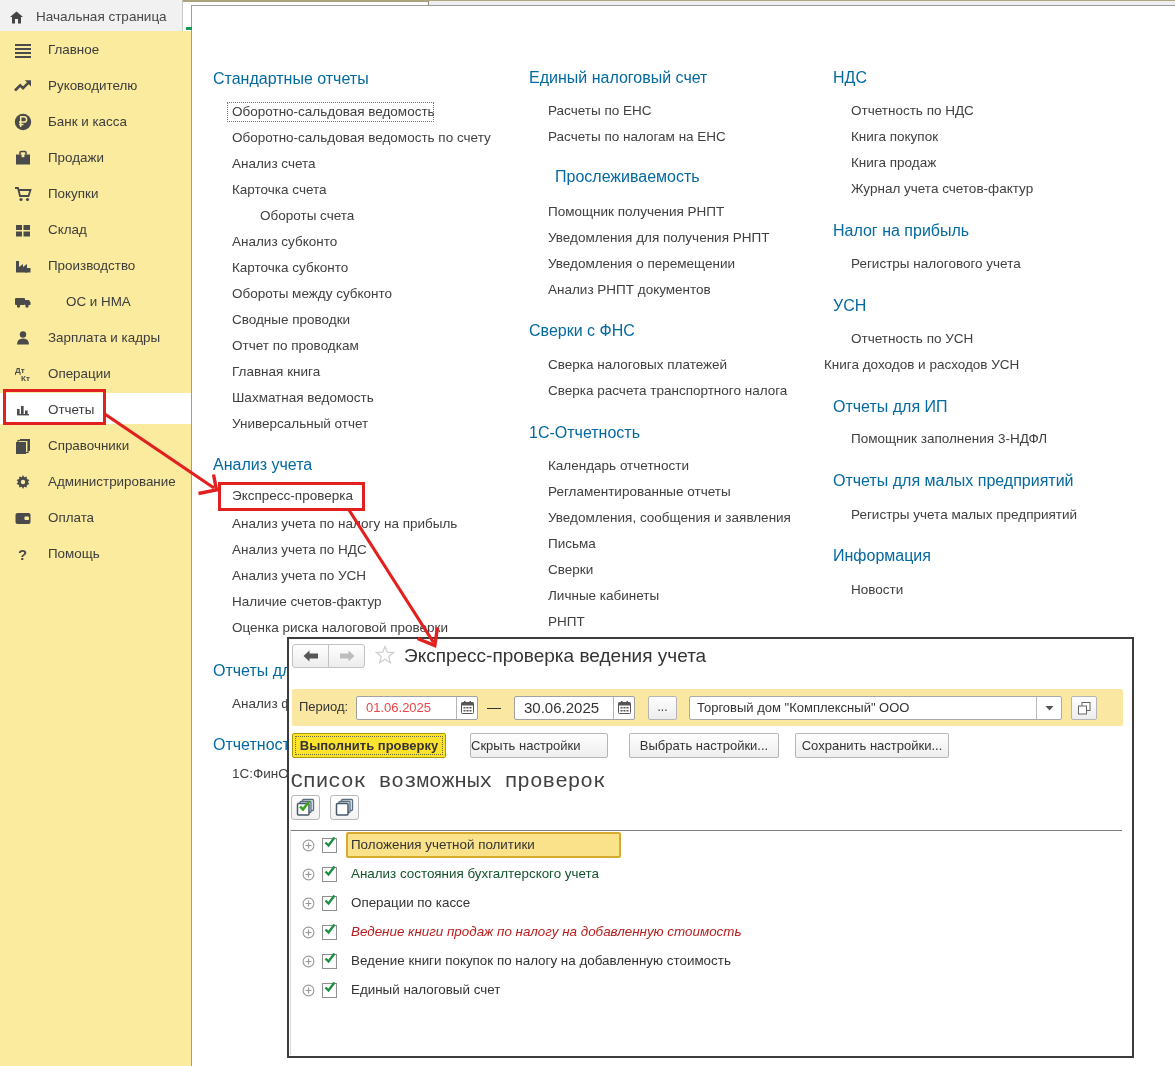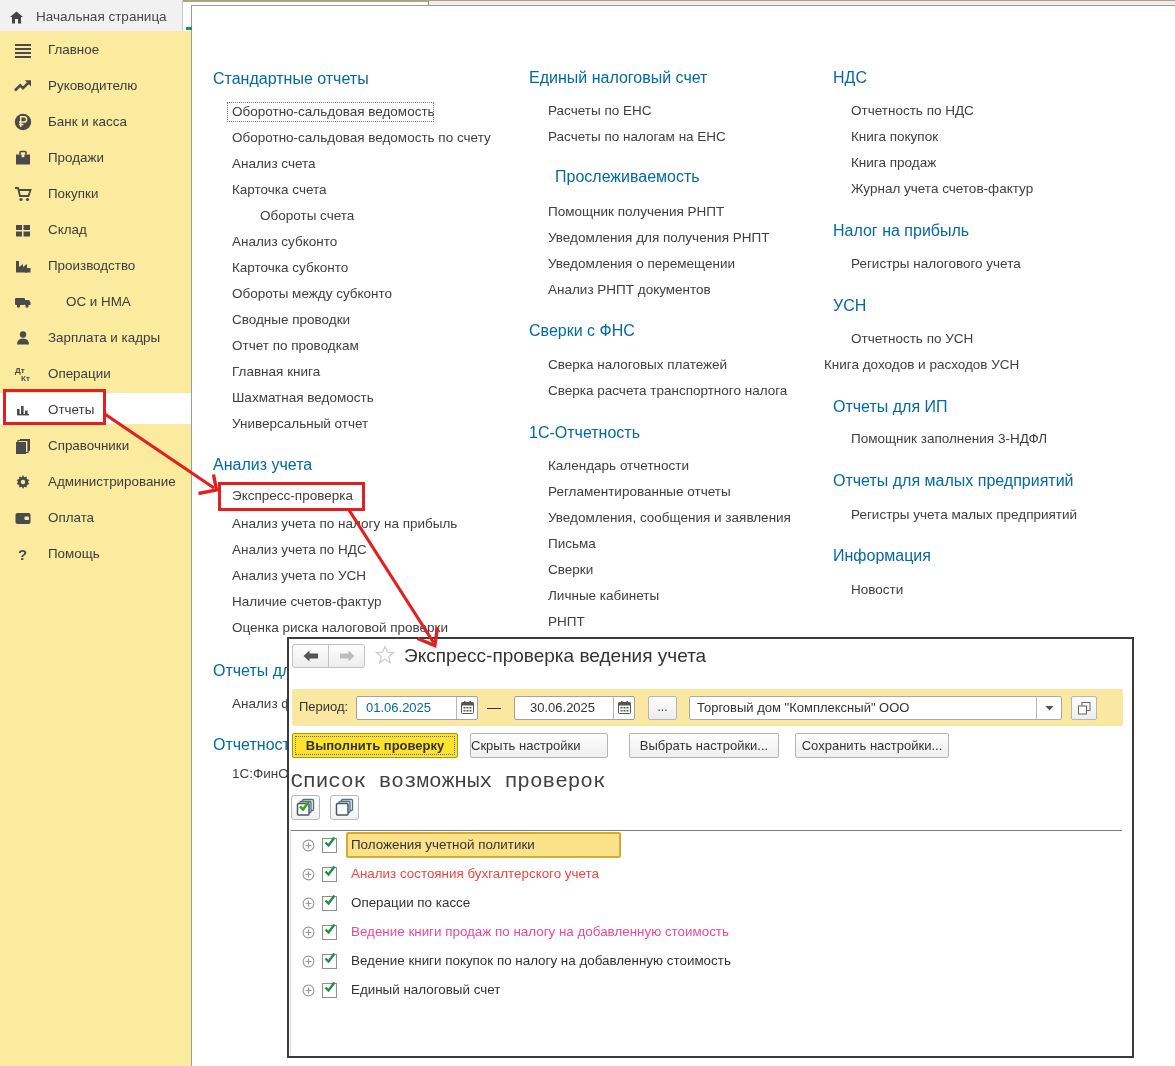--- a/index.html
+++ b/index.html
@@ -188,41 +188,41 @@
       </svg>
     </div>
 </div>
 <svg class="abs" style="left:375px;top:645px;z-index:21;" width="20" height="20" viewBox="0 0 20 20">
     <path d="M10 1.5 L12.4 7.2 L18.5 7.6 L13.8 11.6 L15.3 17.6 L10 14.3 L4.7 17.6 L6.2 11.6 L1.5 7.6 L7.6 7.2 Z" fill="#fff" stroke="#cfcfcf" stroke-width="1.3"></path>
   </svg>
 <div class="abs" style="left:404px;top:645px;z-index:21;font-size:19px;color:#333;white-space:nowrap;">Экспресс-проверка ведения учета</div>
 <div class="abs" style="left:291.5px;top:688.5px;z-index:21;width:831px;height:37px;background:#fae8a2;border-radius:2px;"></div>
 <div class="abs" style="left:299px;top:699px;z-index:21;font-size:13px;color:#333;">Период:</div>
 <div class="abs" style="left:356px;top:695.5px;z-index:21;width:122px;height:24px;background:#fff;border:1px solid #a2a2a2;border-radius:2px;display:flex;align-items:center;">
-<div style="flex:1;padding-left:9px;font-size:13px;color:#0369a1;">01.06.2025</div>
+<div style="flex:1;padding-left:9px;font-size:13px;color:#ef4444;">01.06.2025</div>
 <div style="width:21px;height:100%;border-left:1px solid #b5b5b5;display:flex;align-items:center;justify-content:center;">
       <svg width="13" height="13" viewBox="0 0 13 13">
         <rect x="0.5" y="1.5" width="12" height="11" rx="1" fill="none" stroke="#555"></rect>
         <rect x="0.5" y="1.5" width="12" height="3" fill="#555"></rect>
         <rect x="3" y="0" width="1.5" height="3" fill="#555"></rect>
         <rect x="8.5" y="0" width="1.5" height="3" fill="#555"></rect>
         <g fill="#555">
           <rect x="2.5" y="6" width="2" height="1.5"></rect>
           <rect x="5.5" y="6" width="2" height="1.5"></rect>
           <rect x="8.5" y="6" width="2" height="1.5"></rect>
           <rect x="2.5" y="9" width="2" height="1.5"></rect>
           <rect x="5.5" y="9" width="2" height="1.5"></rect>
           <rect x="8.5" y="9" width="2" height="1.5"></rect>
         </g>
       </svg>
     </div>
 </div>
 <div class="abs" style="left:487px;top:699px;z-index:21;font-size:14px;color:#333;">—</div>
 <div class="abs" style="left:514px;top:695.5px;z-index:21;width:121px;height:24px;background:#fff;border:1px solid #a2a2a2;border-radius:2px;display:flex;align-items:center;">
-<div style="flex:1;padding-left:15px;font-size:13px;color:#333;">30.06.2025</div>
+<div style="flex:1;padding-left:9px;font-size:15px;color:#333;">30.06.2025</div>
 <div style="width:21px;height:100%;border-left:1px solid #b5b5b5;display:flex;align-items:center;justify-content:center;">
       <svg width="13" height="13" viewBox="0 0 13 13">
         <rect x="0.5" y="1.5" width="12" height="11" rx="1" fill="none" stroke="#555"></rect>
         <rect x="0.5" y="1.5" width="12" height="3" fill="#555"></rect>
         <rect x="3" y="0" width="1.5" height="3" fill="#555"></rect>
         <rect x="8.5" y="0" width="1.5" height="3" fill="#555"></rect>
         <g fill="#555">
           <rect x="2.5" y="6" width="2" height="1.5"></rect>
           <rect x="5.5" y="6" width="2" height="1.5"></rect>
           <rect x="8.5" y="6" width="2" height="1.5"></rect>
@@ -239,21 +239,21 @@
 <div style="width:25px;height:100%;border-left:1px solid #bbb;display:flex;align-items:center;justify-content:center;">
       <svg width="9" height="6" viewBox="0 0 9 6">
         <path d="M0.5 1 L8.5 1 L4.5 5.5 Z" fill="#555"></path>
       </svg>
     </div>
 </div>
 <div class="abs" style="left:1071px;top:695.5px;z-index:21;width:26px;height:24px;background:linear-gradient(#fdfdfd,#ededed);border:1px solid #b5b5b5;border-radius:2px;"><svg style="margin:5px 0 0 6px;" width="13" height="13" viewBox="0 0 13 13">
       <rect x="4" y="0.5" width="8" height="8" fill="#fff" stroke="#666"></rect>
       <rect x="0.5" y="4" width="8" height="8" fill="#fff" stroke="#666"></rect>
     </svg></div>
-<div class="abs" style="left:292px;top:733px;z-index:21;width:166px;height:25px;background:#ffe22b;border:1px solid #a89a00;border-radius:2px;">
+<div class="abs" style="left:292px;top:733px;z-index:21;width:154px;height:25px;background:#ffe22b;border:1px solid #a89a00;border-radius:2px;">
 <div style="position:absolute;left:2px;top:2px;right:2px;bottom:2px;border:1px dotted #6a6a35;"></div>
 <div style="text-align:center;font-size:13px;font-weight:bold;color:#333;line-height:23px;">Выполнить проверку</div>
   </div>
 <div class="abs" style="left:470px;top:733px;z-index:21;width:138px;height:25px;background:linear-gradient(#fefefe,#eeeeee);border:1px solid #b5b5b5;border-radius:2px;text-align:left;font-size:13px;color:#333;line-height:23px;">Скрыть настройки</div>
 <div class="abs" style="left:629px;top:733px;z-index:21;width:150px;height:25px;background:linear-gradient(#fefefe,#eeeeee);border:1px solid #b5b5b5;border-radius:2px;text-align:center;font-size:13px;color:#333;line-height:23px;">Выбрать настройки...</div>
 <div class="abs" style="left:795px;top:733px;z-index:21;width:154px;height:25px;background:linear-gradient(#fefefe,#eeeeee);border:1px solid #b5b5b5;border-radius:2px;text-align:center;font-size:13px;color:#333;line-height:23px;">Сохранить настройки...</div>
 <div class="abs" style="left:290.5px;top:769.5px;z-index:21;font-size:21px;color:#404040;font-family:Liberation Mono, monospace;">Список возможных проверок</div>
 <div class="abs" style="left:291px;top:795px;z-index:21;width:29px;height:25px;background:linear-gradient(#fff,#f2f2f2);border:1px solid #b9b9b9;border-radius:3px;display:flex;align-items:center;justify-content:center;">
     <svg width="19" height="19" viewBox="0 0 19 19">
       <rect x="6.5" y="1.5" width="11" height="11" rx="1" fill="#e8f0f6" stroke="#5a6e80" stroke-width="1.3"></rect>
@@ -282,39 +282,39 @@
 <div class="abs" style="left:346px;top:832px;z-index:21;width:275px;height:26px;background:#fae28a;border:2px solid #d8a92f;border-radius:2px;"></div>
 <div class="abs" style="left:351px;top:837px;z-index:22;font-size:13.4px;color:#333;white-space:nowrap;">Положения учетной политики</div>
 <svg class="abs" style="left:302px;top:868px;z-index:21;" width="13" height="13" viewBox="0 0 13 13">
     <circle cx="6.5" cy="6.5" r="5.4" fill="none" stroke="#999999" stroke-width="1.1"></circle>
     <path d="M6.5 3.6 V9.4 M3.6 6.5 H9.4" stroke="#999999" stroke-width="1.2"></path>
   </svg>
 <div class="abs" style="left:322px;top:867px;z-index:21;width:15px;height:15px;background:#fff;border:1px solid #8f8f8f;"></div>
 <svg class="abs" style="left:323px;top:864px;z-index:22;" width="14" height="14" viewBox="0 0 14 14">
     <path d="M2.5 7.5 L5.5 10.5 L11.5 2.5" stroke="#1d8f43" stroke-width="2.4" fill="none"></path>
   </svg>
-<div class="abs" style="left:351px;top:866px;z-index:22;font-size:13.4px;color:#ef4444;white-space:nowrap;">Анализ состояния бухгалтерского учета</div>
+<div class="abs" style="left:351px;top:866px;z-index:22;font-size:13.4px;color:#14532d;white-space:nowrap;">Анализ состояния бухгалтерского учета</div>
 <svg class="abs" style="left:302px;top:897px;z-index:21;" width="13" height="13" viewBox="0 0 13 13">
     <circle cx="6.5" cy="6.5" r="5.4" fill="none" stroke="#999999" stroke-width="1.1"></circle>
     <path d="M6.5 3.6 V9.4 M3.6 6.5 H9.4" stroke="#999999" stroke-width="1.2"></path>
   </svg>
 <div class="abs" style="left:322px;top:896px;z-index:21;width:15px;height:15px;background:#fff;border:1px solid #8f8f8f;"></div>
 <svg class="abs" style="left:323px;top:893px;z-index:22;" width="14" height="14" viewBox="0 0 14 14">
     <path d="M2.5 7.5 L5.5 10.5 L11.5 2.5" stroke="#1d8f43" stroke-width="2.4" fill="none"></path>
   </svg>
 <div class="abs" style="left:351px;top:895px;z-index:22;font-size:13.4px;color:#333;white-space:nowrap;">Операции по кассе</div>
 <svg class="abs" style="left:302px;top:926px;z-index:21;" width="13" height="13" viewBox="0 0 13 13">
     <circle cx="6.5" cy="6.5" r="5.4" fill="none" stroke="#999999" stroke-width="1.1"></circle>
     <path d="M6.5 3.6 V9.4 M3.6 6.5 H9.4" stroke="#999999" stroke-width="1.2"></path>
   </svg>
 <div class="abs" style="left:322px;top:925px;z-index:21;width:15px;height:15px;background:#fff;border:1px solid #8f8f8f;"></div>
 <svg class="abs" style="left:323px;top:922px;z-index:22;" width="14" height="14" viewBox="0 0 14 14">
     <path d="M2.5 7.5 L5.5 10.5 L11.5 2.5" stroke="#1d8f43" stroke-width="2.4" fill="none"></path>
   </svg>
-<div class="abs" style="left:351px;top:924px;z-index:22;font-size:13.4px;color:#ec4899;white-space:nowrap;">Ведение книги продаж по налогу на добавленную стоимость</div>
+<div class="abs" style="left:351px;top:924px;z-index:22;font-size:13.4px;color:#b91c1c;white-space:nowrap;font-style:italic;">Ведение книги продаж по налогу на добавленную стоимость</div>
 <svg class="abs" style="left:302px;top:955px;z-index:21;" width="13" height="13" viewBox="0 0 13 13">
     <circle cx="6.5" cy="6.5" r="5.4" fill="none" stroke="#999999" stroke-width="1.1"></circle>
     <path d="M6.5 3.6 V9.4 M3.6 6.5 H9.4" stroke="#999999" stroke-width="1.2"></path>
   </svg>
 <div class="abs" style="left:322px;top:954px;z-index:21;width:15px;height:15px;background:#fff;border:1px solid #8f8f8f;"></div>
 <svg class="abs" style="left:323px;top:951px;z-index:22;" width="14" height="14" viewBox="0 0 14 14">
     <path d="M2.5 7.5 L5.5 10.5 L11.5 2.5" stroke="#1d8f43" stroke-width="2.4" fill="none"></path>
   </svg>
 <div class="abs" style="left:351px;top:953px;z-index:22;font-size:13.4px;color:#333;white-space:nowrap;">Ведение книги покупок по налогу на добавленную стоимость</div>
 <svg class="abs" style="left:302px;top:984px;z-index:21;" width="13" height="13" viewBox="0 0 13 13">

